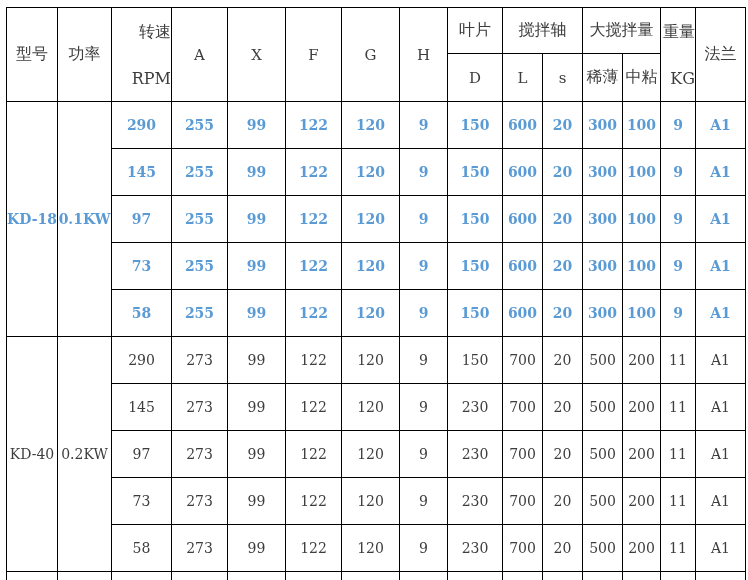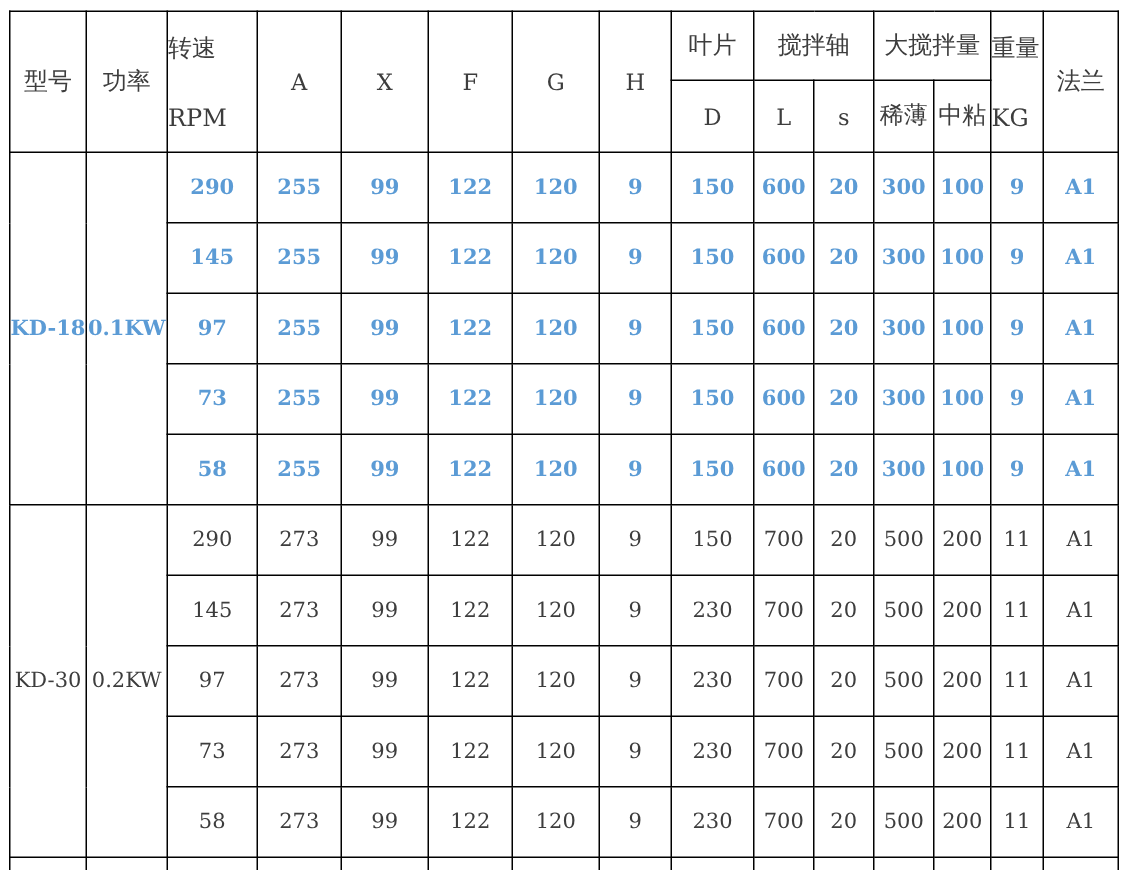--- a/index.html
+++ b/index.html
@@ -49,21 +49,21 @@
     color: #3d3d3d;
   }
   .spec-table tr.hl td {
     color: #5B9BD5;
     font-weight: bold;
   }
   .two-line {
     display: flex;
     flex-direction: column;
     justify-content: space-around;
-    align-items: flex-start;
+    align-items: flex-end;
     height: 92px;
   }
   .two-line span { display: block; }
 </style>
 </head>
 <body>
 
 <div class="page">
   <table class="spec-table">
     <colgroup>
@@ -189,21 +189,21 @@
           <td>9</td>
           <td>150</td>
           <td>600</td>
           <td>20</td>
           <td>300</td>
           <td>100</td>
           <td>9</td>
           <td>A1</td>
         </tr>
         <tr>
-          <td rowspan="5">KD-30</td>
+          <td rowspan="5">KD-40</td>
           <td rowspan="5">0.2KW</td>
           <td>290</td>
           <td>273</td>
           <td>99</td>
           <td>122</td>
           <td>120</td>
           <td>9</td>
           <td>150</td>
           <td>700</td>
           <td>20</td>

